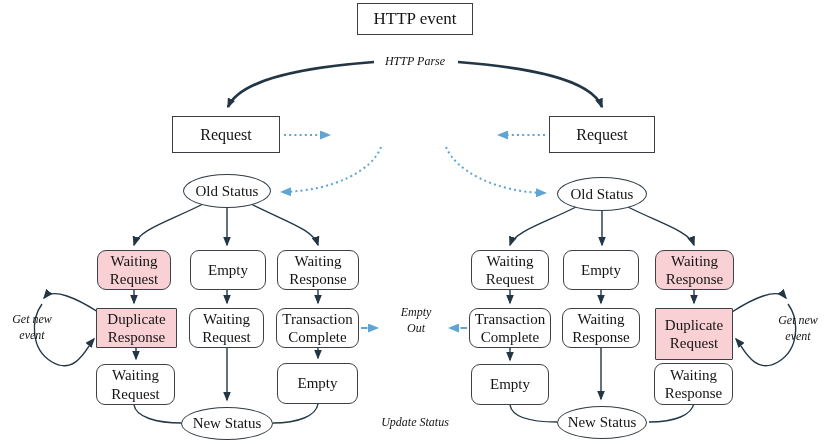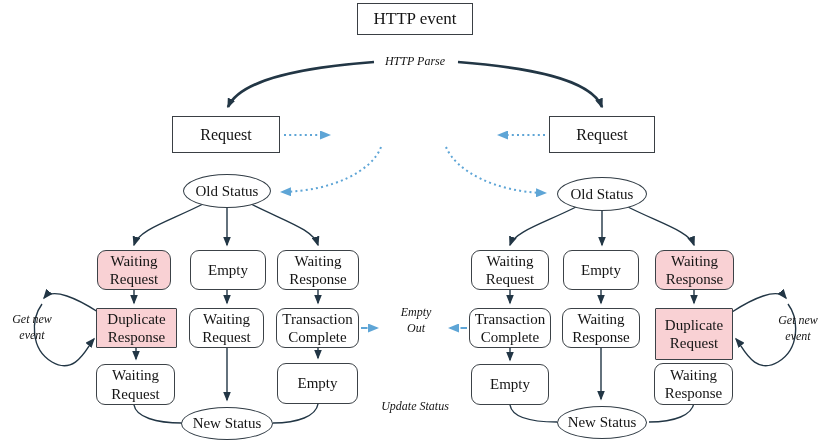--- a/index.html
+++ b/index.html
@@ -122,19 +122,19 @@
   <div class="node rounded pink" style="left:655px;top:250px;width:79px;height:40px">Waiting Response</div>
   <div class="node rounded" style="left:469px;top:308px;width:82px;height:40px">Transaction Complete</div>
   <div class="node rounded" style="left:562px;top:308px;width:78px;height:40px">Waiting Response</div>
   <div class="node square pink" style="left:655px;top:308px;width:78px;height:52px">Duplicate Request</div>
   <div class="node rounded" style="left:471px;top:364px;width:78px;height:41px">Empty</div>
   <div class="node rounded" style="left:654px;top:363px;width:79px;height:42px">Waiting Response</div>
 
   <div class="lbl" style="left:360px;top:53px;width:110px">HTTP Parse</div>
   <div class="lbl" style="left:386px;top:304px;width:60px">Empty
 Out</div>
-  <div class="lbl" style="left:365px;top:398px;width:100px">Update Status</div>
+  <div class="lbl" style="left:365px;top:414px;width:100px">Update Status</div>
   <div class="lbl" style="left:1px;top:311px;width:62px">Get new
 event</div>
   <div class="lbl" style="left:767px;top:312px;width:62px">Get new
 event</div>
 
 </div>
 
 </body></html>

